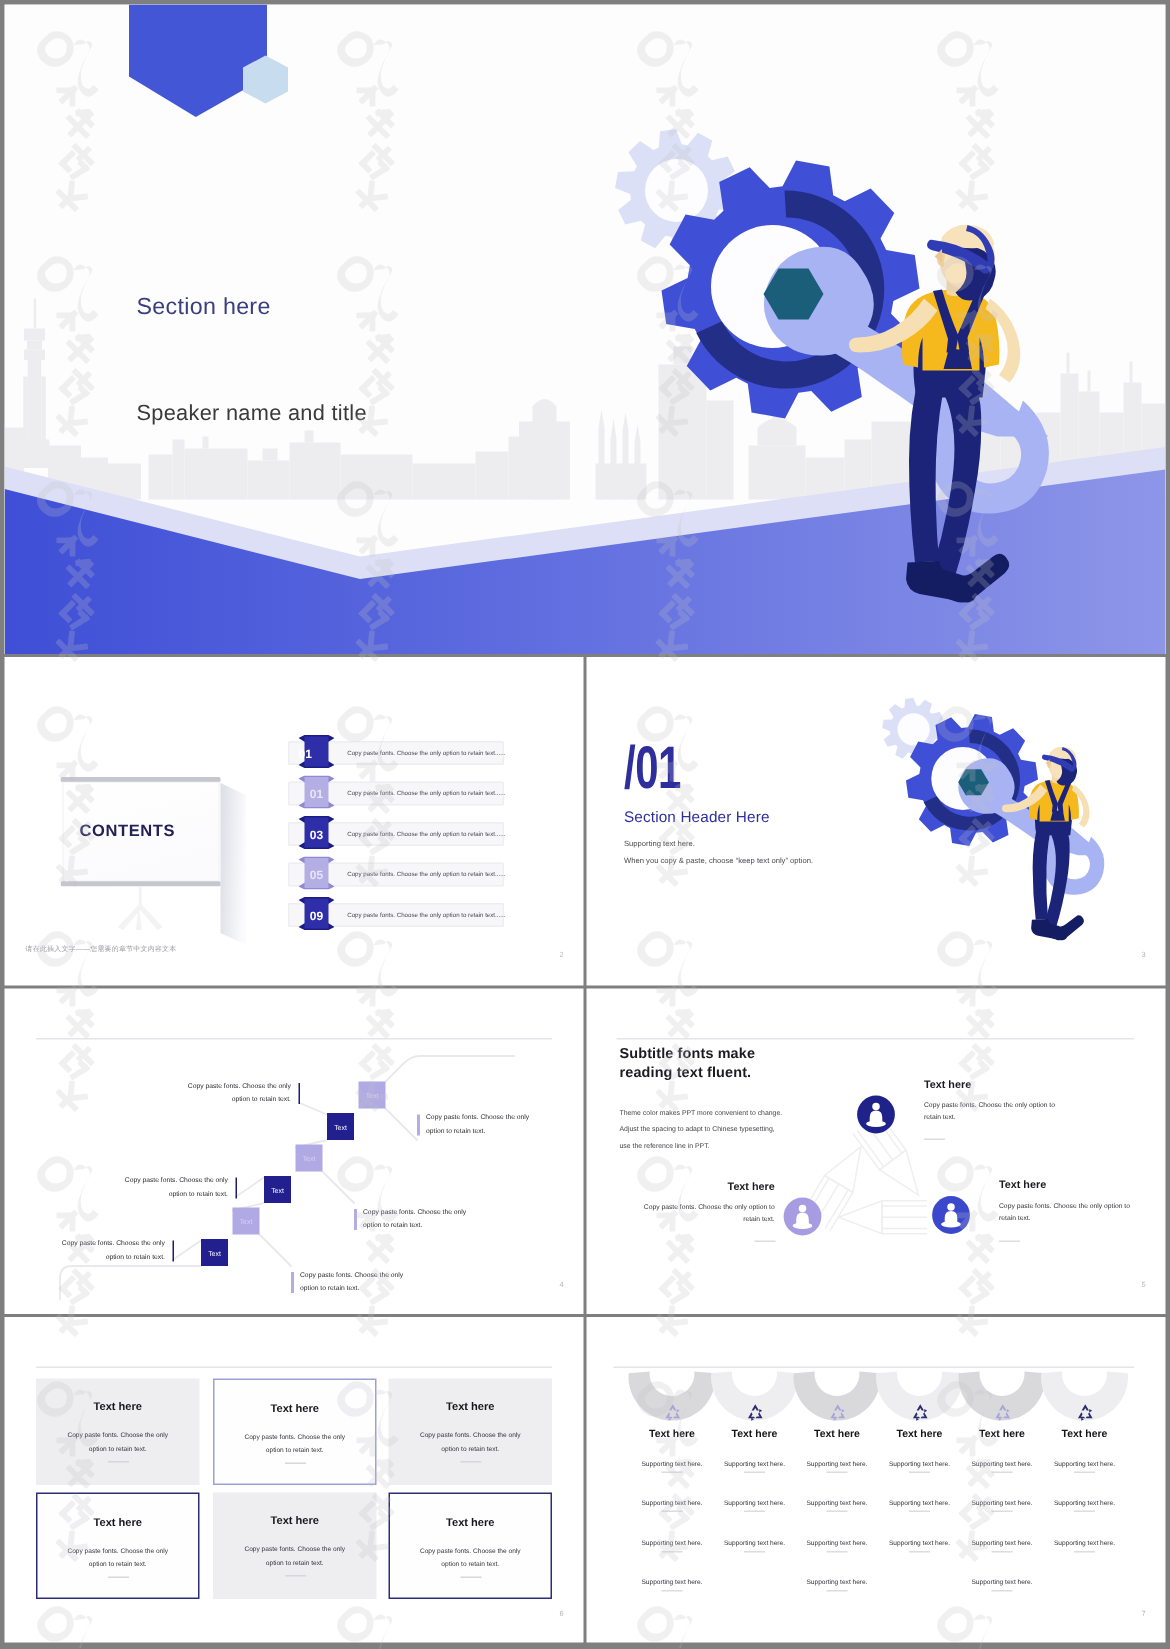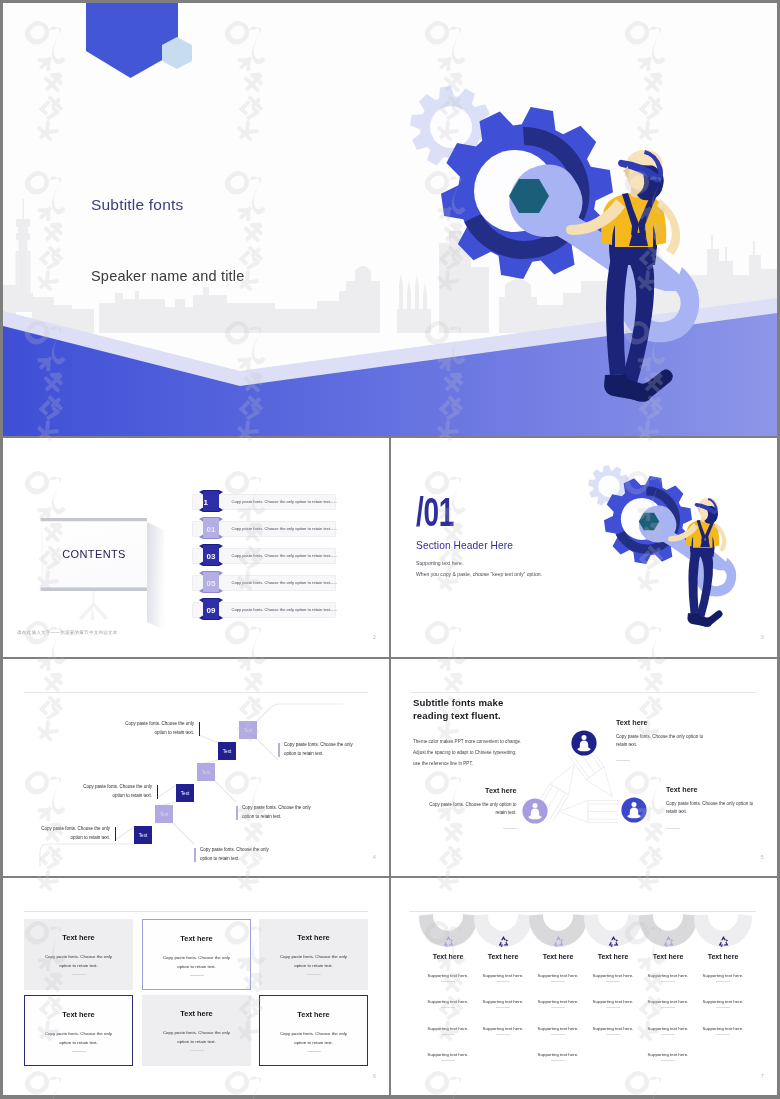--- a/index.html
+++ b/index.html
@@ -151,21 +151,21 @@
           <path d="M627 166 q-4 -1 -5 3 q-1 5 4 6 Z" fill="#f0cf9c"></path>
           <path d="M636 163 q11 -4 19 3 q8 7 5 17 q-2 10 -10 13 q-11 4 -16 -4 q9 -7 7 -16 q-1 -9 -5 -13 Z" fill="#1b2478"></path>
           <path d="M626 158 q4 -12 17 -11 q14 1 17 13 q-17 6 -34 -2 Z" fill="#f8e2bb"></path>
           <path d="M619 157 q20 2 37 15 q4 3 1 6 q-3 3 -6 0 q-16 -11 -32 -14 q-4 -1 -4 -4 q1 -4 4 -3 Z" fill="#2f3cb4"></path>
           <path d="M642 147 q12 3 17 17 q2 6 0 12 l-4 -2 q1 -5 -1 -10 q-3 -11 -13 -13 Z" fill="#2f3cb4"></path>
           <path d="M625 163 l-5 5 l5 4 Z" fill="#ecc694"></path>
           </g>
         </g>
       </g>
     </svg>
-    <div class="abs" style="left:88px;top:193px;font-size:15.5px;color:#3b3e7c;letter-spacing:0.2px;">Subtitle fonts</div>
+    <div class="abs" style="left:88px;top:193px;font-size:15.5px;color:#3b3e7c;letter-spacing:0.2px;">Section here</div>
     <div class="abs" style="left:88px;top:265px;font-size:14.5px;color:#3a3a3a;letter-spacing:0.2px;">Speaker name and title</div>
   </div>
   <div class="slide" id="s2">
     <svg class="abs" width="170" height="130" viewBox="0 0 170 130" style="left:27px;top:80px">
       <defs>
         <linearGradient id="wallShade" x1="0" y1="0" x2="1" y2="0.2">
           <stop offset="0" stop-color="#dcdee6"></stop>
             <stop offset="1" stop-color="#fbfbfd"></stop>
         </linearGradient>
         <linearGradient id="scrGrad" x1="0" y1="0" x2="0.4" y2="1">
@@ -177,21 +177,21 @@
       <rect x="10.5" y="0" width="106.5" height="3.4" rx="1" fill="#c5c7cf"></rect>
       <rect x="12" y="3.4" width="104" height="66" fill="url(#scrGrad)" stroke="#eceded" stroke-width="0.5"></rect>
       <rect x="10.5" y="69.5" width="106.5" height="3.4" rx="1" fill="#c5c7cf"></rect>
       <g fill="#f3f3f5">
         <path d="M62.5 73 h2 v12 h-2 z"></path>
         <path d="M63.5 84 l15 16 l-3.5 2 l-13 -15 z"></path>
         <path d="M63.5 84 l-15 16 l3.5 2 l13 -15 z"></path>
         <path d="M62.5 86 l2 16 l-4 0 z"></path>
       </g>
     </svg>
-    <div class="abs" style="left:39px;top:110px;width:104px;text-align:center;font-size:11px;font-weight:normal;color:#252055;letter-spacing:0.4px;">CONTENTS</div>
+    <div class="abs" style="left:50px;top:110px;width:104px;text-align:left;font-size:11px;font-weight:bold;color:#252055;letter-spacing:0.4px;">CONTENTS</div>
     <div class="abs" id="c-list" style="left:0;top:0;">
         <div class="abs" style="left: 188.5px; top: 56px; width: 142px; height: 14px;">
           <div class="abs" style="left:0;top:0;width:142px;height:14px;background:#f7f7f9;border:0.5px solid #eeeef1;border-radius:1px;"></div>
           <svg class="abs" width="24" height="22" viewBox="0 0 24 22" style="left:7.5px;top:-4px;">
             <path d="M0 2 L4 0 L20 0 L24 2 L20 4.5 L4 4.5 Z" fill="#1c1d84"></path>
             <path d="M0 20 L4 22 L20 22 L24 20 L20 17.5 L4 17.5 Z" fill="#1c1d84"></path>
             <rect x="4" y="1" width="16" height="20" fill="#2e2fa8"></rect>
           </svg>
           <div class="abs" style="left:7.5px;top:4px;width:24px;text-align:left;font-size:8px;font-weight:bold;color:#ffffff;">01</div>
           <div class="abs" style="left:40px;top:4.6px;width:100px;font-size:4.1px;color:#4b4b52;letter-spacing:0px;white-space:nowrap;">Copy paste fonts. Choose the only option to retain text......</div>

